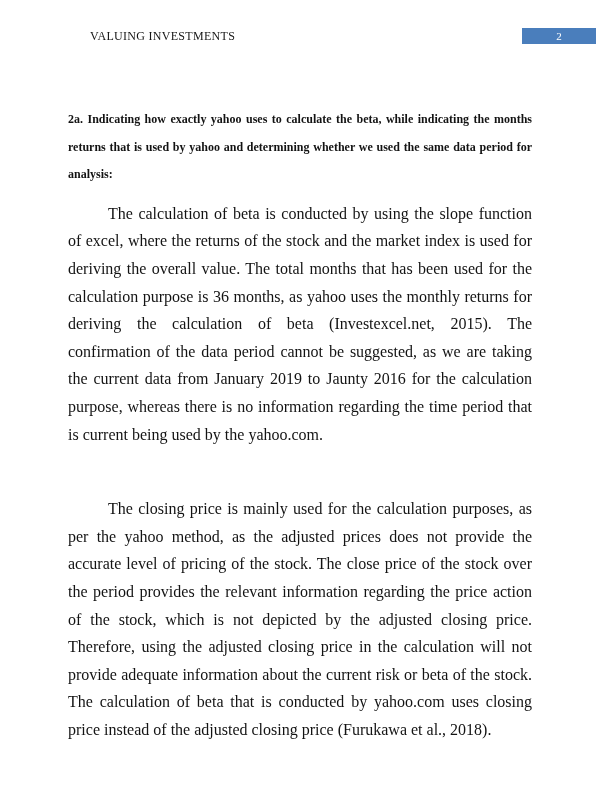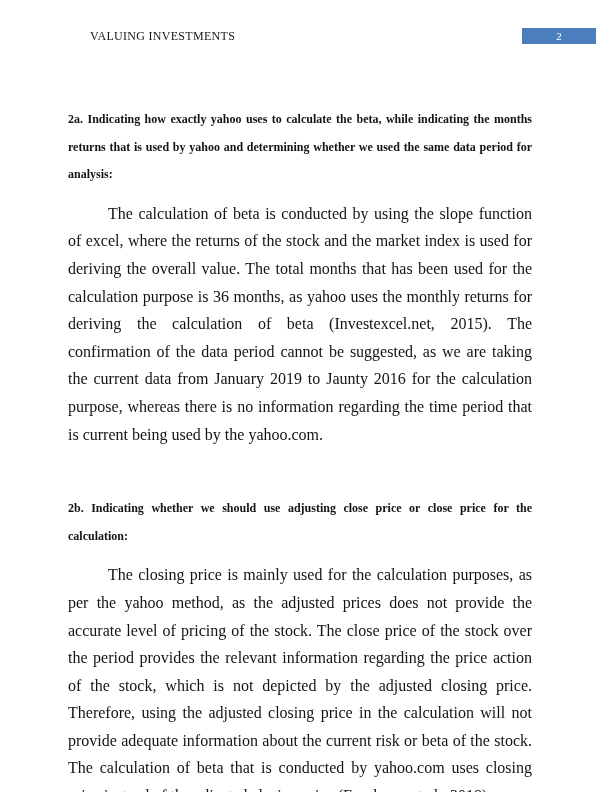--- a/index.html
+++ b/index.html
@@ -77,18 +77,17 @@
     <span class="page-number-badge">2</span>
   </div>
 
   <div class="content">
     <h2 class="section-heading">2a. Indicating how exactly yahoo uses to calculate the beta, while indicating the months returns that is used by yahoo and determining whether we used the same data period for analysis:</h2>
 
     <p class="paragraph">The calculation of beta is conducted by using the slope function of excel, where the returns of the stock and the market index is used for deriving the overall value. The total months that has been used for the calculation purpose is 36 months, as yahoo uses the monthly returns for deriving the calculation of beta (Investexcel.net, 2015). The confirmation of the data period cannot be suggested, as we are taking the current data from January 2019 to Jaunty 2016 for the calculation purpose, whereas there is no information regarding the time period that is current being used by the yahoo.com.</p>
 
     <div class="section-gap"></div>
 
-    <h2 class="section-heading">2b. Indicating whether we should use adjusting close price or close price for the calculation:</h2>
 
     <p class="paragraph">The closing price is mainly used for the calculation purposes, as per the yahoo method, as the adjusted prices does not provide the accurate level of pricing of the stock. The close price of the stock over the period provides the relevant information regarding the price action of the stock, which is not depicted by the adjusted closing price. Therefore, using the adjusted closing price in the calculation will not provide adequate information about the current risk or beta of the stock. The calculation of beta that is conducted by yahoo.com uses closing price instead of the adjusted closing price (Furukawa et al., 2018).</p>
   </div>
 
 </div>
 
 </body></html>

